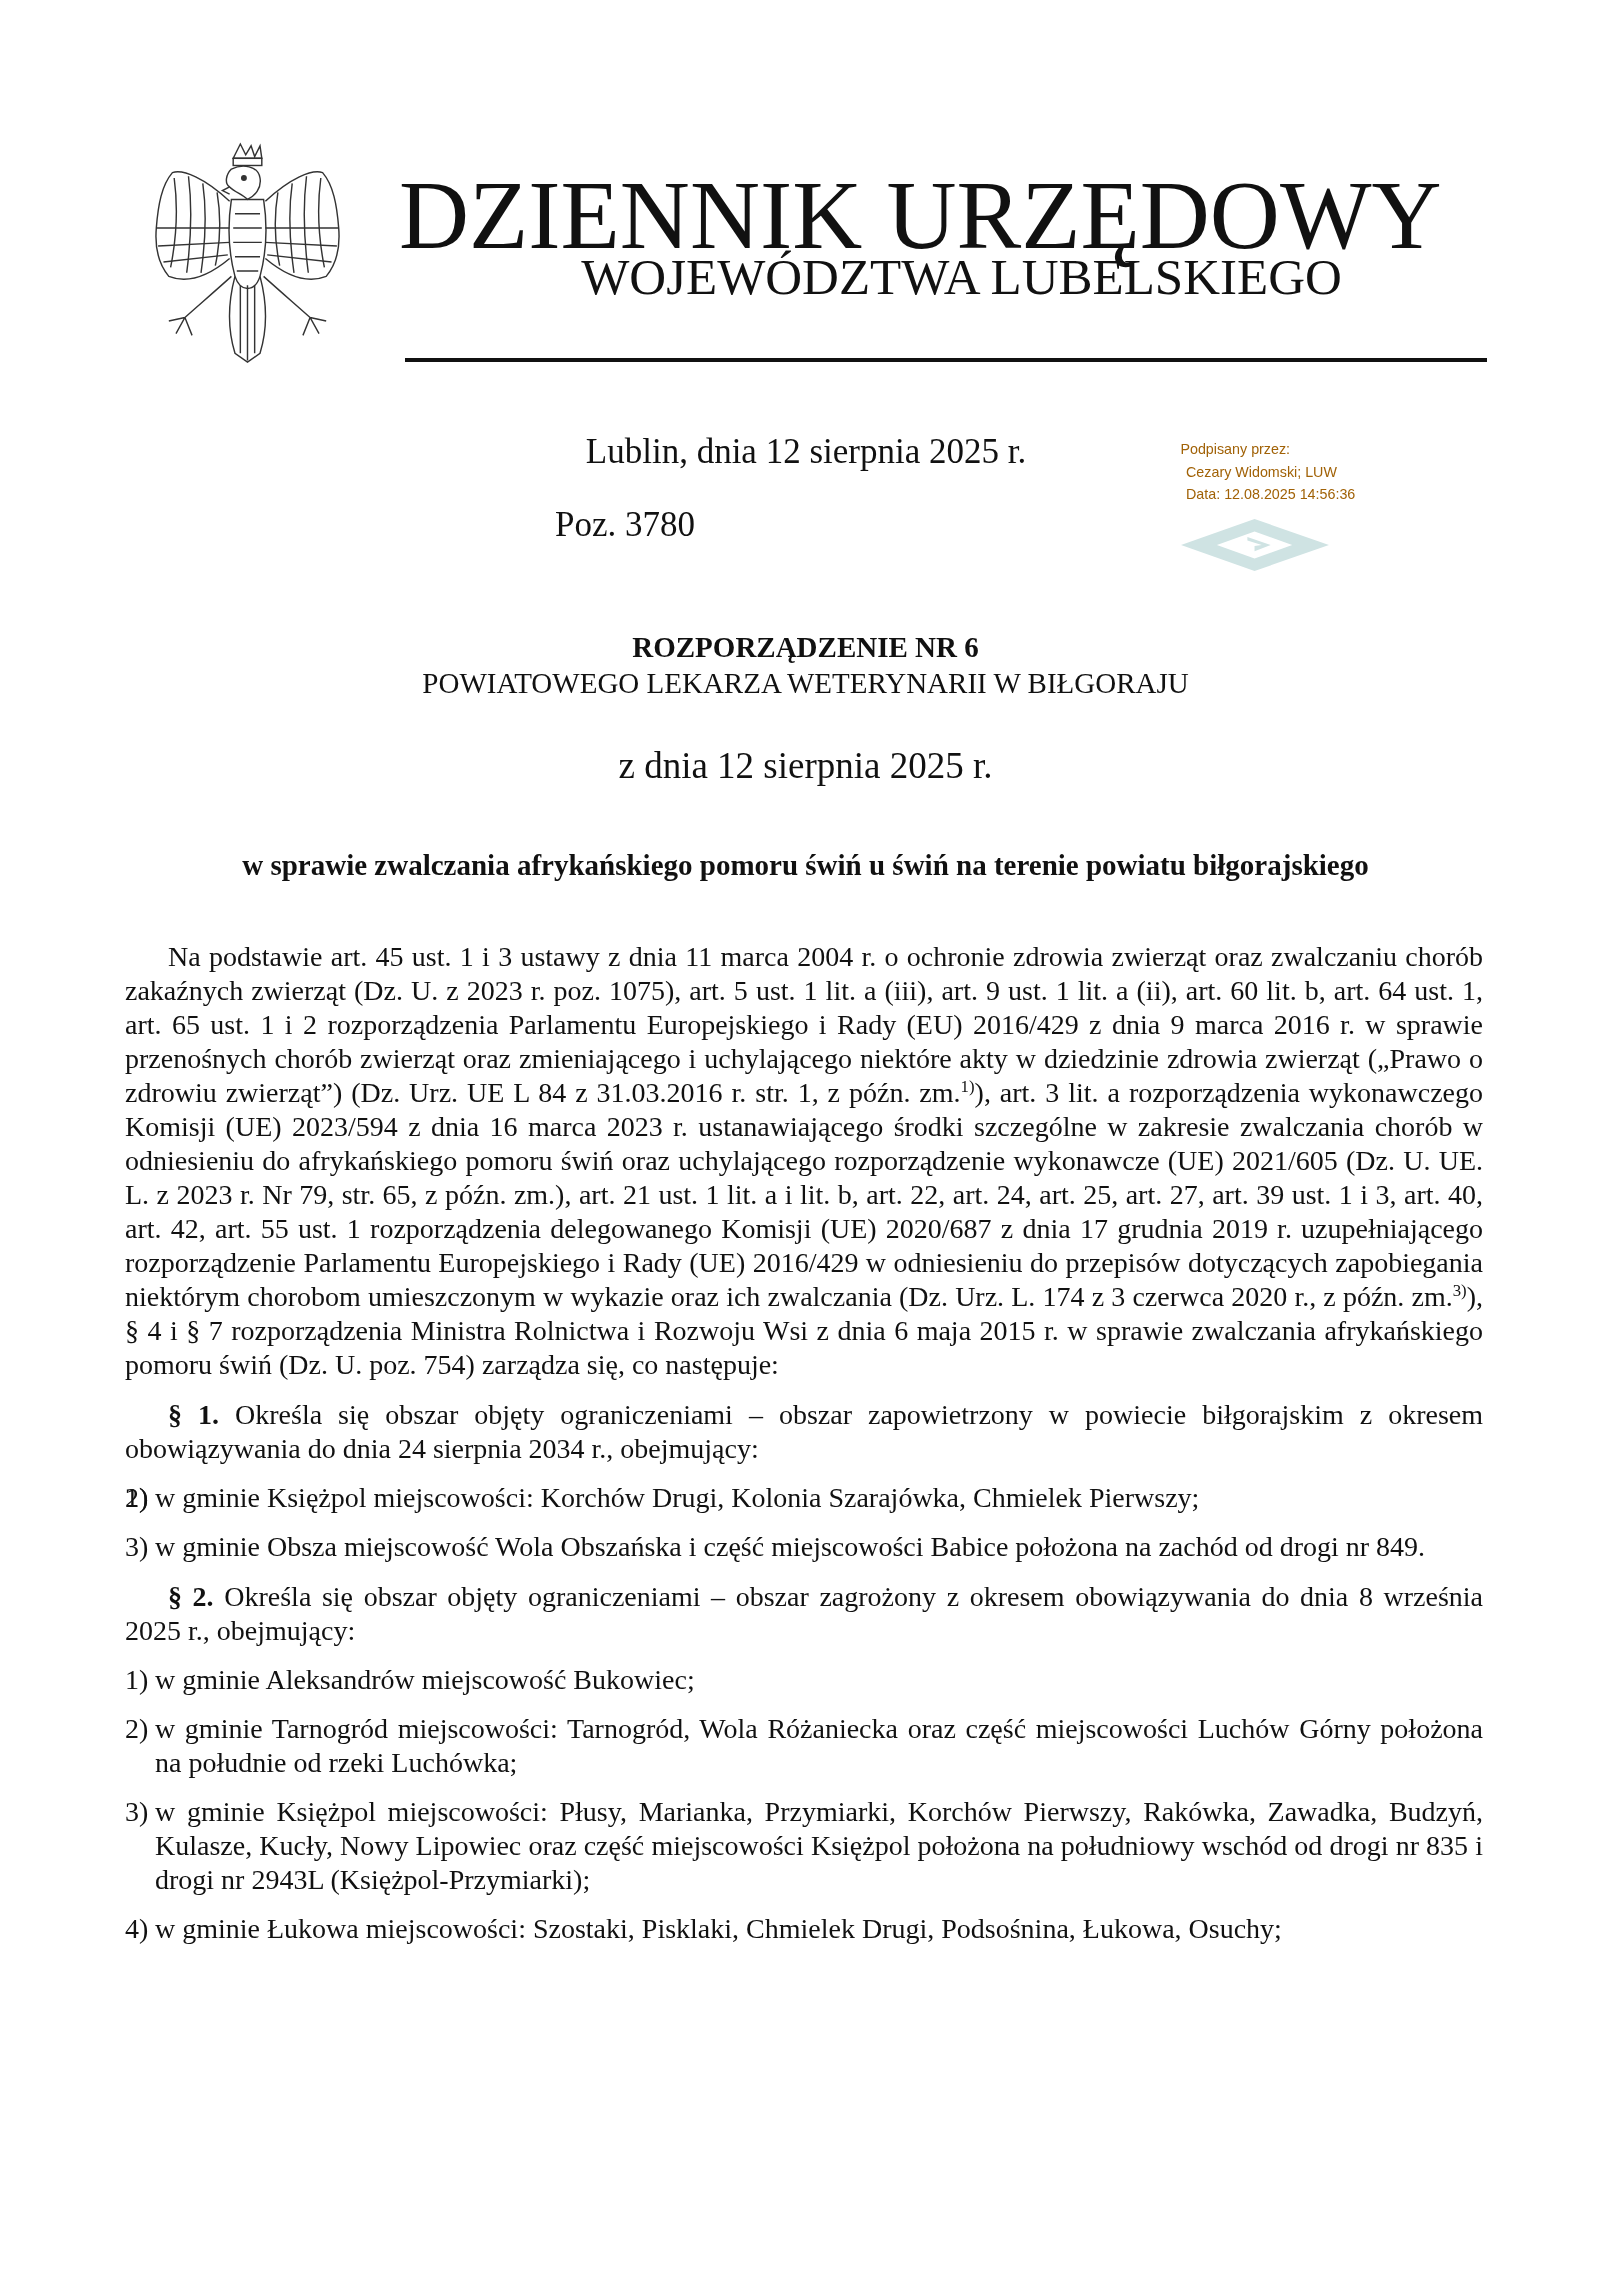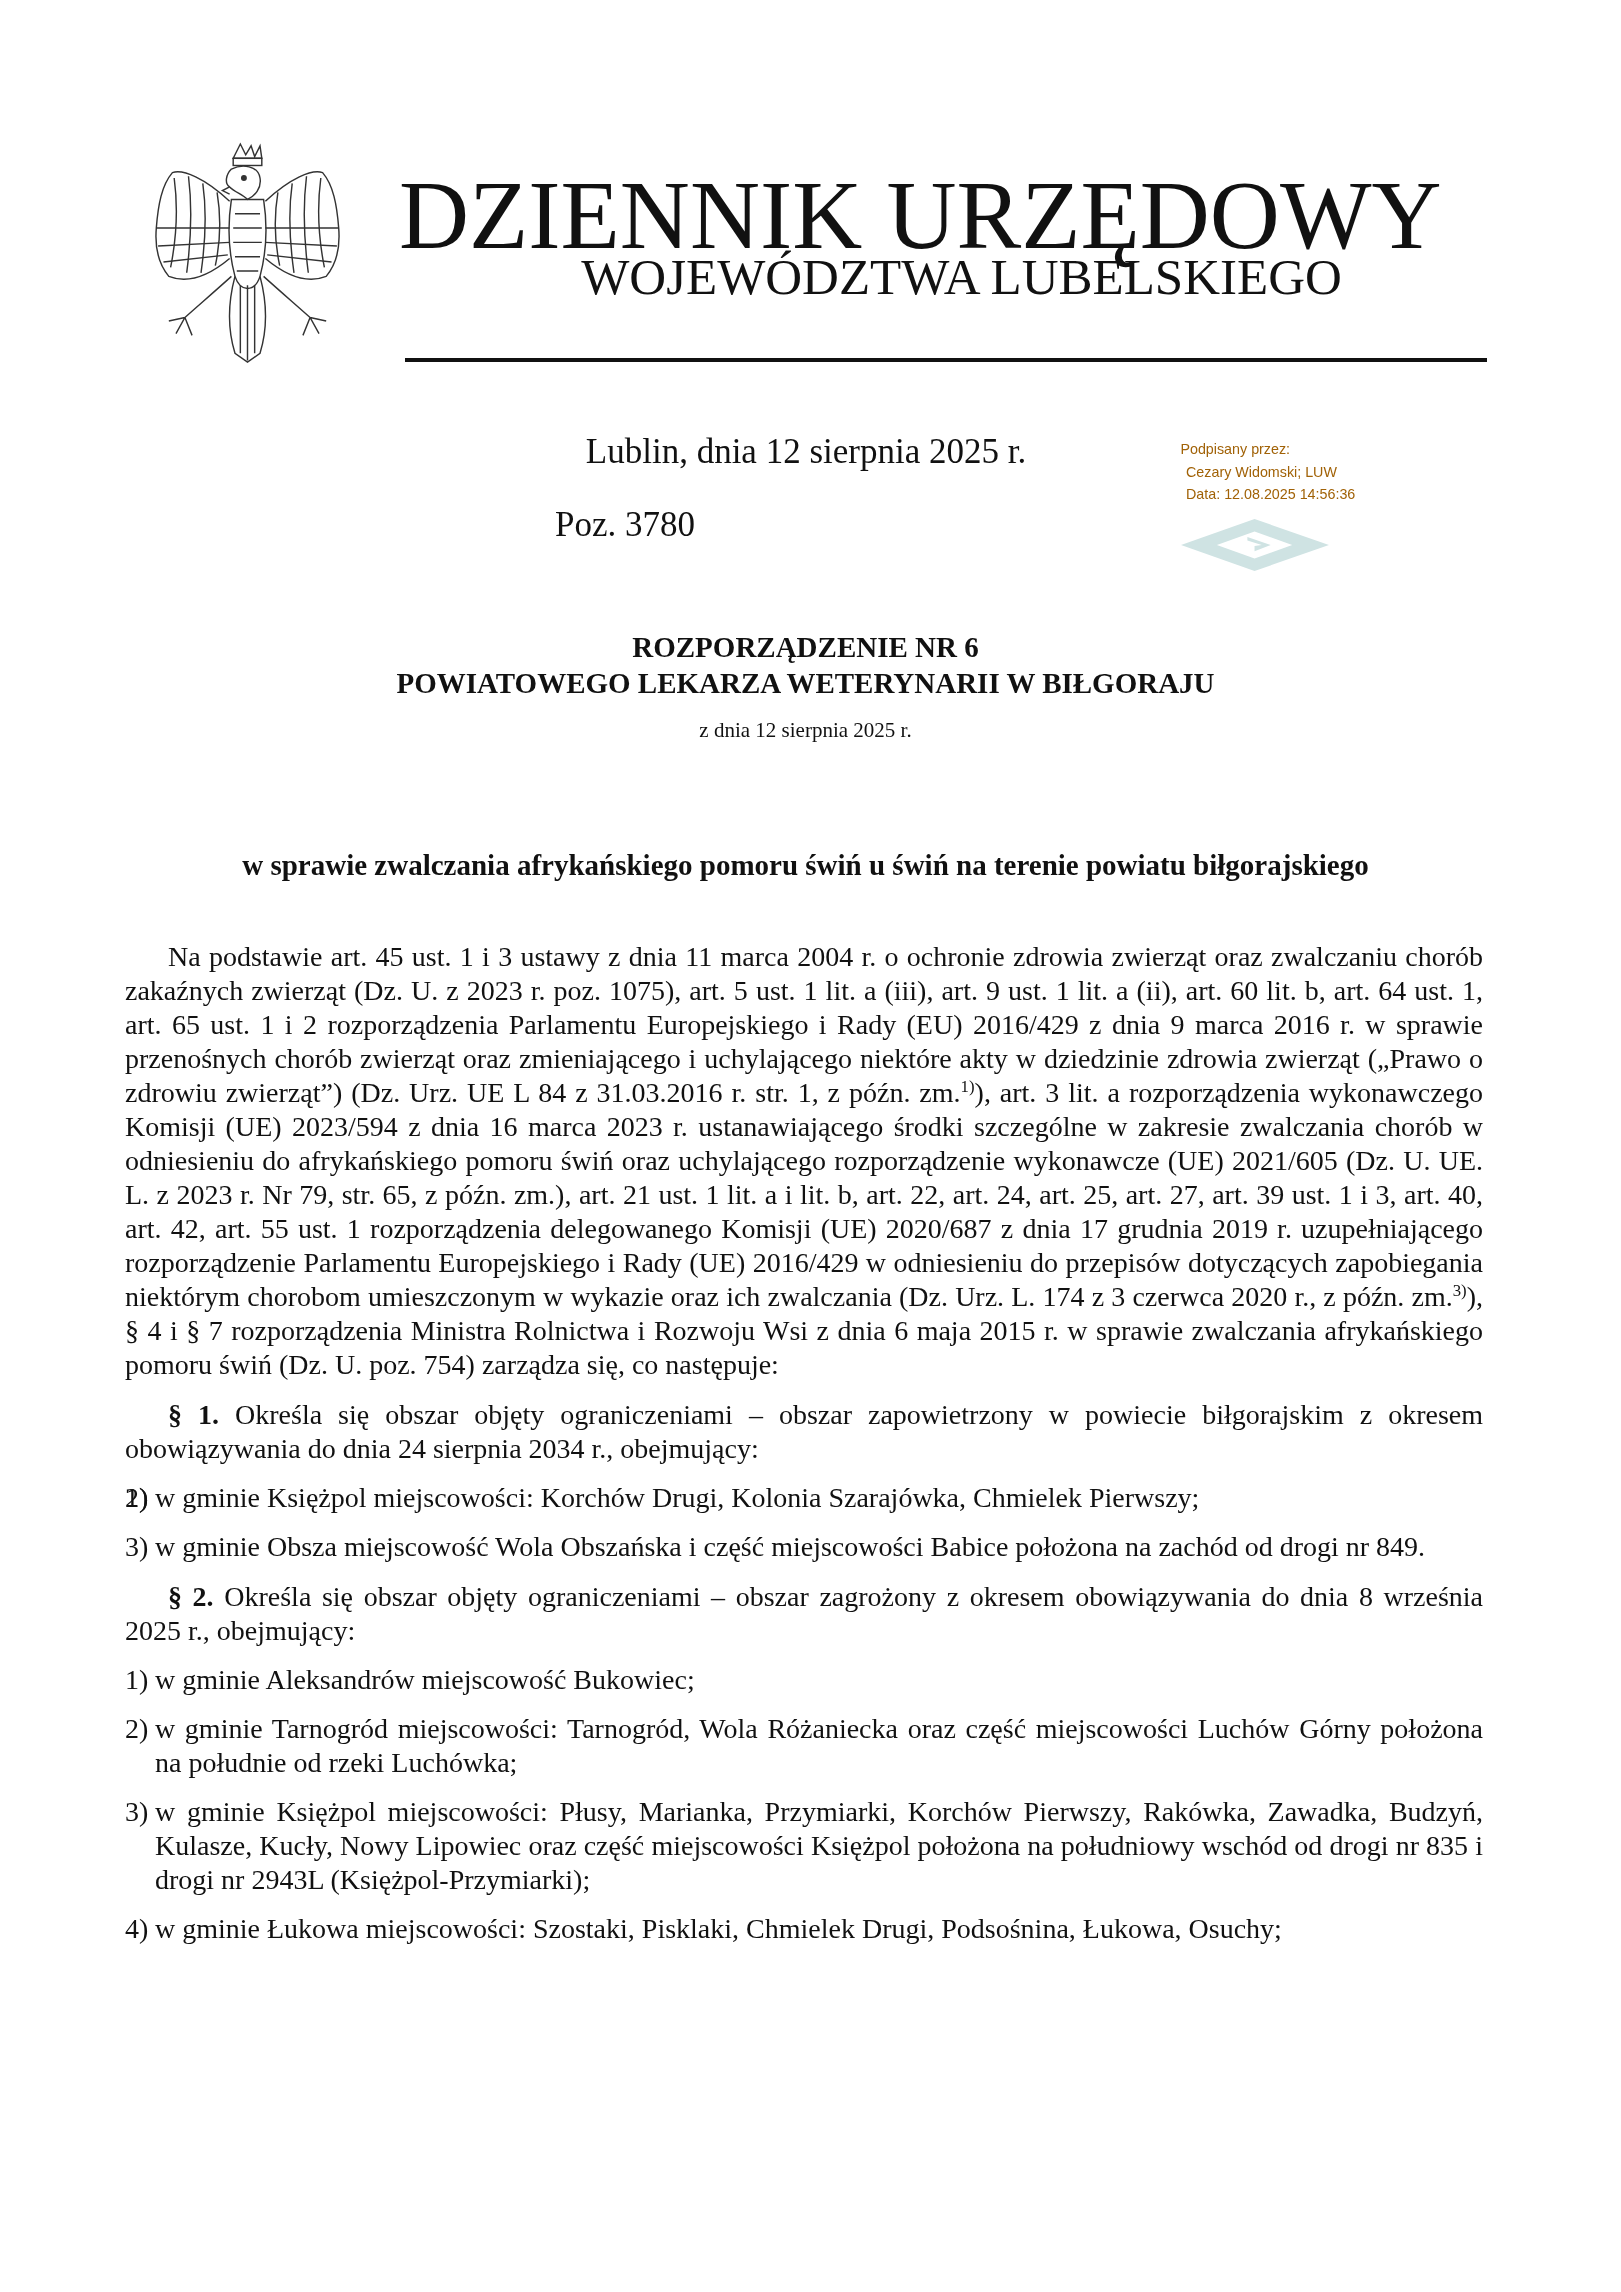--- a/index.html
+++ b/index.html
@@ -14,22 +14,22 @@
   #rule { left: 405px; top: 358px; width: 1082px; height: 3.6px; background: #111; }
   #place-date { left: 555px; top: 430px; width: 502px; text-align: center; font-size: 35px; line-height: 43px; white-space: nowrap; }
   #position { left: 555px; top: 503px; width: 502px; font-size: 35px; line-height: 43px; }
   #sig { left: 1167px; top: 437px; width: 287px; height: 125px; font-family: "Liberation Sans", "DejaVu Sans", sans-serif; font-size: 14.3px; color: #a16207; }
   #sig .l1 { position: absolute; left: 13.4px; top: 3.6px; }
   #sig .l2 { position: absolute; left: 19px; top: 27px; }
   #sig .l3 { position: absolute; left: 19px; top: 49px; }
   #sig svg { position: absolute; left: 14.3px; top: 82px; }
   .center { left: 125px; width: 1361px; text-align: center; }
   #act-type { top: 629px; font-size: 29px; font-weight: bold; line-height: 36px; }
-  #act-issuer { top: 665px; font-size: 29px; font-weight: bold; line-height: 36px; }
-  #act-date { top: 712px; font-size: 21px; line-height: 36px; }
+  #act-issuer { top: 665px; font-size: 29px; font-weight: normal; line-height: 36px; }
+  #act-date { top: 748px; font-size: 37px; line-height: 36px; }
   #act-subject { top: 847px; font-size: 29px; font-weight: bold; line-height: 36px; }
   #body { left: 125px; top: 940px; width: 1358px; font-size: 28px; line-height: 34px; }
   #body p { margin: 0; text-align: justify; }
   #preamble { text-indent: 43px; }
   .para { margin-top: 16px !important; text-indent: 43px; }
   .para b { font-weight: bold; }
   .list { margin: 0; padding: 0; list-style: none; }
   .list li { position: relative; padding-left: 30px; margin-top: 15px; text-align: justify; line-height: 34px; }
   .list li .num { position: absolute; left: 0; top: 0; }
   sup { font-size: 60%; line-height: 0; vertical-align: super; }

